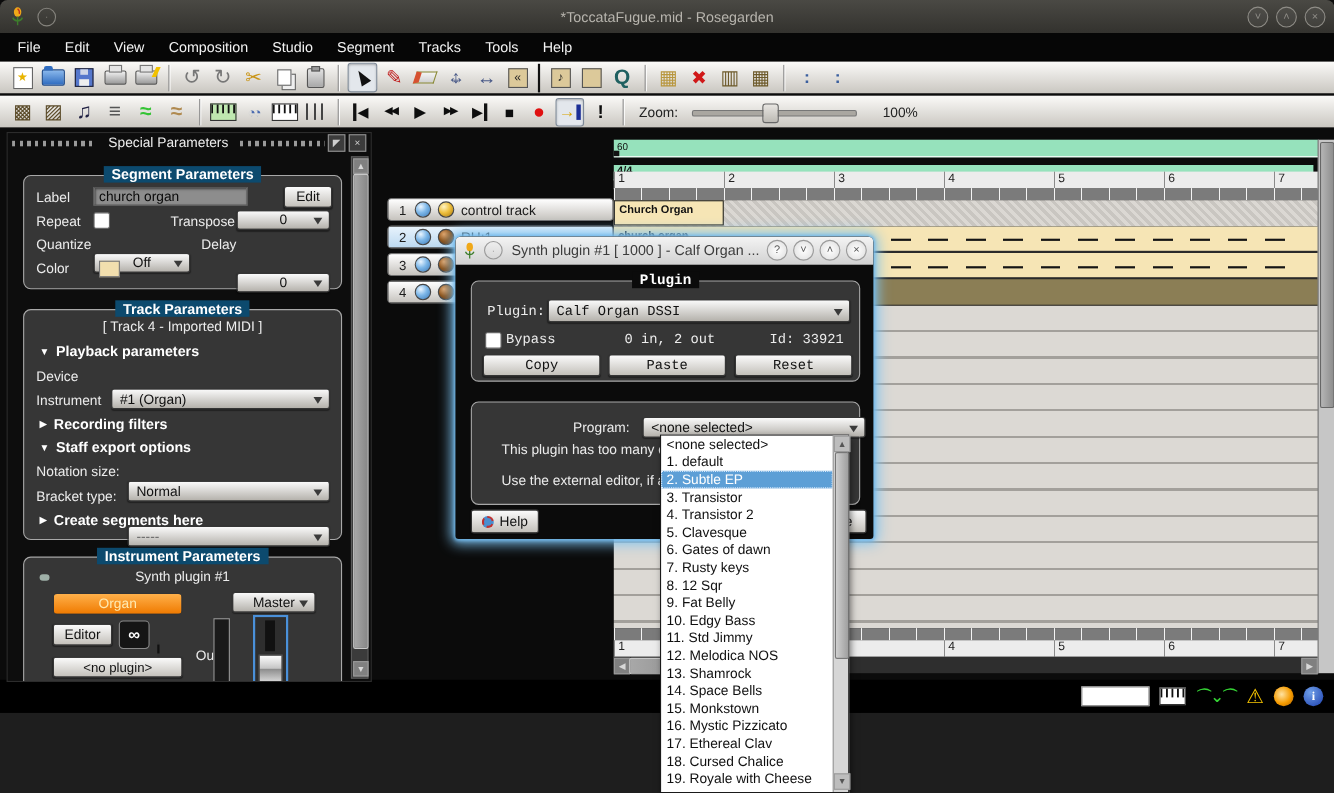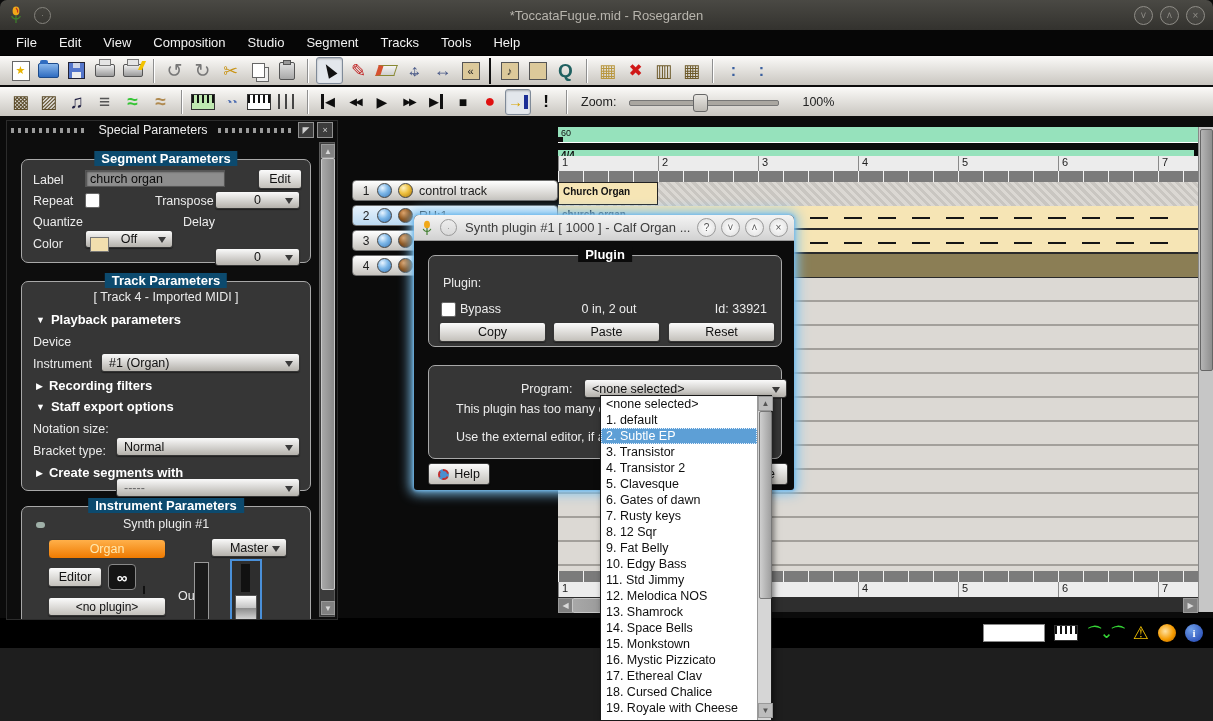--- a/index.html
+++ b/index.html
@@ -383,21 +383,21 @@
       <div class="abs" style="left:14px;top:117px;display:flex;align-items:center;">
         <span class="arrowg">▼</span>
         <span class="sec">Staff export options</span>
       </div>
       <span class="lbl abs" style="left:11px;top:140px;">Notation size:</span>
       <div class="cmb abs" style="left:94px;top:136px;width:184px;height:19px;">Normal</div>
       <span class="lbl abs" style="left:11px;top:162px;">Bracket type:</span>
       <div class="cmb abs" style="left:94px;top:158px;width:184px;height:19px;color:#666;">-----</div>
       <div class="abs" style="left:14px;top:183px;display:flex;align-items:center;">
         <span class="arrowg">▶</span>
-        <span class="sec">Create segments with</span>
+        <span class="sec">Create segments here</span>
       </div>
     </div>
 
     <div class="grp" style="left:14px;top:385px;width:288px;height:130px;">
       <span class="grp-title">Instrument Parameters</span>
       <span class="abs" style="left:14px;top:15px;width:9px;height:6px;border-radius:3px;background:#9fb0a8;"></span>
       <div class="lbl abs" style="left:0;right:0;top:10px;text-align:center;">Synth plugin #1</div>
       <div class="abs" style="left:26px;top:32px;width:116px;height:18px;background:linear-gradient(#ffb04a,#ef7a00);border:1px solid #333;border-radius:4px;color:#ffe9b0;font-size:12.5px;display:flex;align-items:center;justify-content:center;">Organ</div>
       <span class="lbl abs" style="left:156px;top:34px;margin-top:48px;">Out:</span>
       <div class="cmb center abs" style="left:189px;top:31px;width:76px;height:19px;">Master</div>
@@ -434,23 +434,24 @@
       <span class="circ-menu" style="border-color:#999;color:#999;margin-left:6px;">·</span>
       <span class="dtitle">Synth plugin #1 [ 1000 ] - Calf Organ ...</span>
       <span style="margin-left:auto;display:flex;">
         <span class="dbtn">?</span>
         <span class="dbtn">˅</span>
         <span class="dbtn">˄</span>
         <span class="dbtn">×</span>
       </span>
     </div>
 
-    <div class="grp" style="left:14px;top:40px;width:352px;height:90px;">
+    <div class="grp" style="left:14px;top:40px;width:352px;height:90px;font-family:Liberation Mono, monospace;">
       <span class="grp-title" style="background:#0b0b0b;">Plugin</span>
       <span class="lbl abs" style="left:14px;top:20px;">Plugin:</span>
+      <div class="cmb abs" style="left:69px;top:16px;width:275px;height:21px;">Calf Organ DSSI</div>
       <span class="chk abs" style="left:12px;top:46px;"></span>
       <span class="lbl abs" style="left:31px;top:46px;">Bypass</span>
       <span class="lbl abs" style="left:120px;top:46px;width:120px;text-align:center;">0 in, 2 out</span>
       <span class="lbl abs" style="right:14px;top:46px;">Id: 33921</span>
       <div class="btn abs" style="left:10px;top:66px;width:105px;height:18px;">Copy</div>
       <div class="btn abs" style="left:124px;top:66px;width:105px;height:18px;">Paste</div>
       <div class="btn abs" style="left:239px;top:66px;width:105px;height:18px;">Reset</div>
     </div>
 
     <div class="grp" style="left:14px;top:150px;width:352px;height:92px;">

